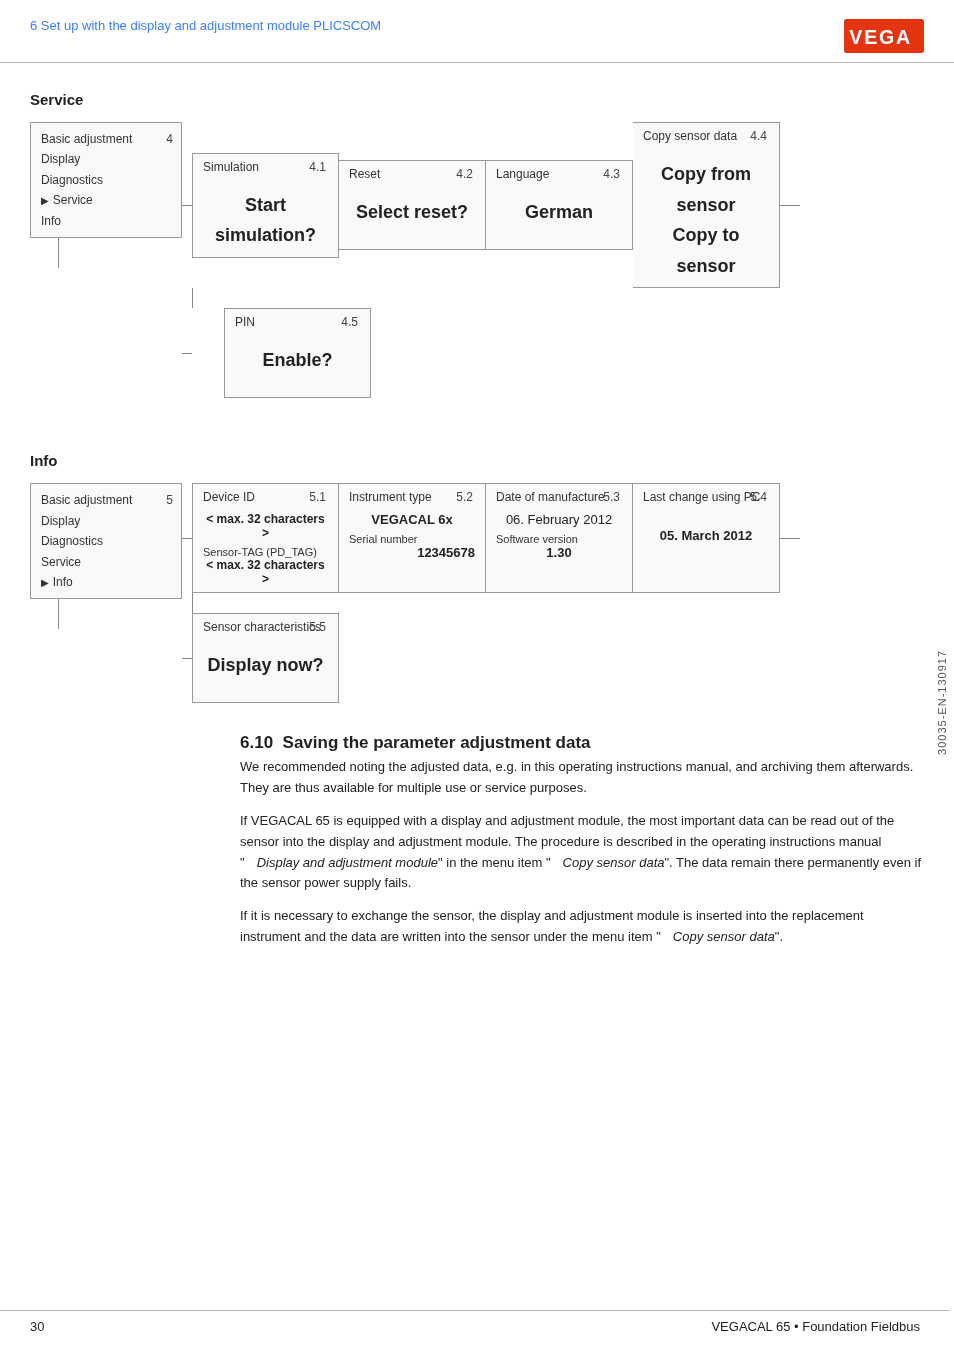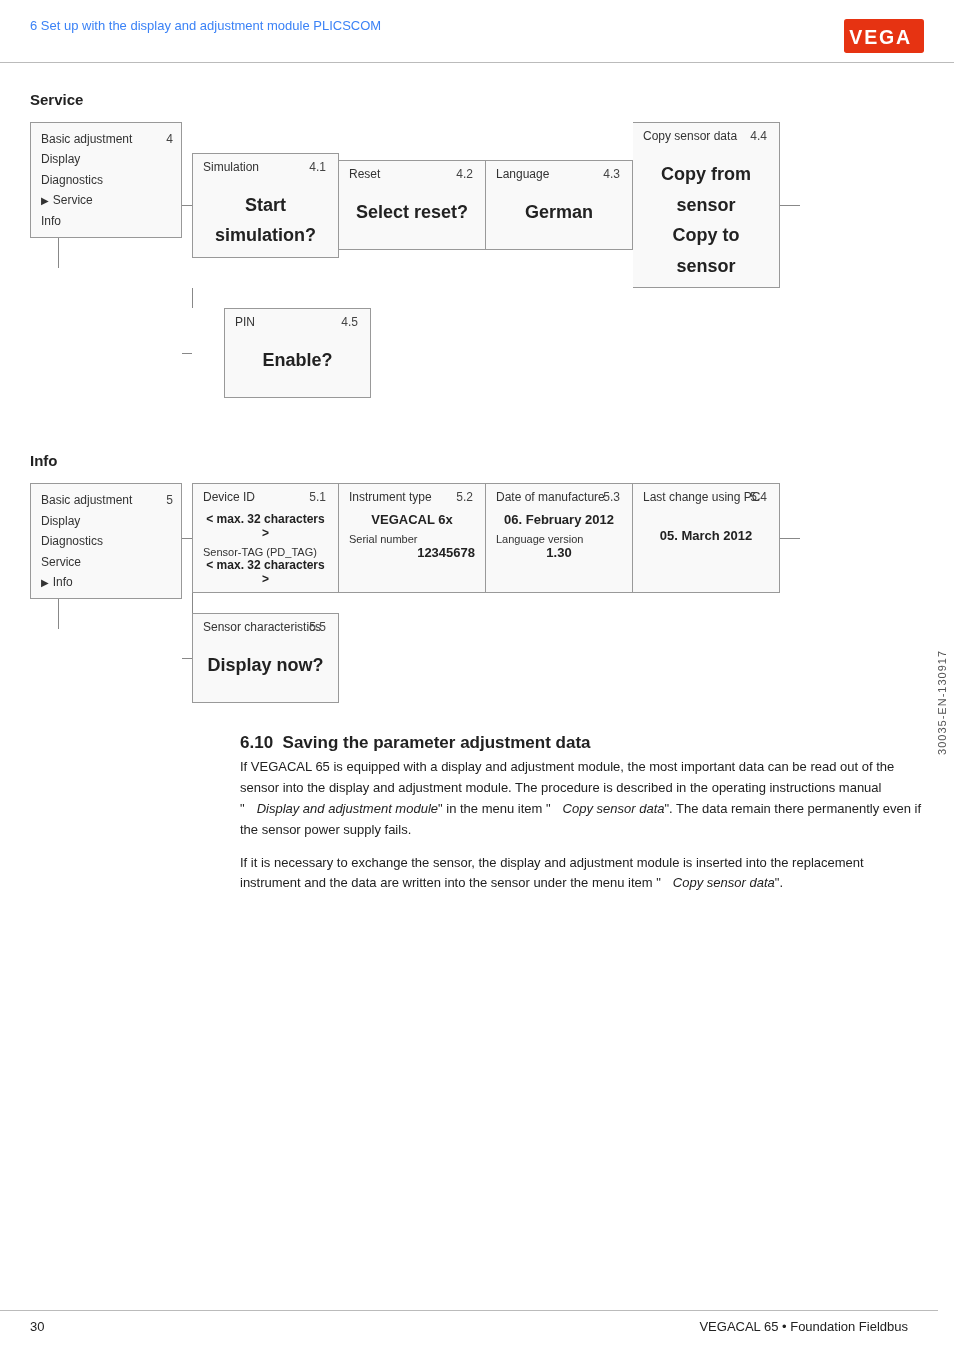--- a/index.html
+++ b/index.html
@@ -299,22 +299,22 @@
             <span class="box-title">Instrument type</span>
             <span class="box-number">5.2</span>
             <div style="margin-top:8px; text-align:center; font-weight:bold; font-size:13px;">VEGACAL 6x</div>
             <div style="margin-top:6px; font-size:11px; color:#333;">Serial number</div>
             <div style="text-align:right; font-weight:bold; font-size:13px;">12345678</div>
           </div>
 
           <div class="sub-box" style="position:relative; border-left:none; min-height:100px;">
             <span class="box-title">Date of manufacture</span>
             <span class="box-number">5.3</span>
-            <div style="margin-top:8px; text-align:center; font-weight:bold; font-size:13px;">06. February 2012</div>
-            <div style="margin-top:6px; font-size:11px; color:#333;">Language version</div>
+            <div style="margin-top:8px; text-align:center; font-weight:normal; font-size:13px;">06. February 2012</div>
+            <div style="margin-top:6px; font-size:11px; color:#333;">Software version</div>
             <div style="text-align:center; font-weight:bold; font-size:13px;">1.30</div>
           </div>
 
           <div class="sub-box" style="position:relative; border-left:none; min-height:100px;">
             <span class="box-title">Last change using PC</span>
             <span class="box-number">5.4</span>
             <div style="margin-top:24px; text-align:center; font-weight:bold; font-size:13px;">05. March 2012</div>
           </div>
 
           <div style="width:20px; height:1px; background:#888; align-self:center;"></div>
@@ -336,26 +336,27 @@
       </div>
     </div>
   </div>
 
 </div>
 
 <div class="chapter-section">
   <div class="chapter-title">
     <span>6.10</span>&nbsp;&nbsp;<span>Saving the parameter adjustment data</span>
   </div>
+  <p class="chapter-para">We recommended noting the adjusted data, e.g. in this operating instructions manual, and archiving them afterwards. They are thus available for multiple use or service purposes.</p>
   <p class="chapter-para">
     If VEGACAL 65 is equipped with a display and adjustment module, the most important data can be read out of the sensor into the display and adjustment module. The procedure is described in the operating instructions manual "<em>Display and adjustment module</em>" in the menu item "<em>Copy sensor data</em>". The data remain there permanently even if the sensor power supply fails.
   </p>
   <p class="chapter-para">
     If it is necessary to exchange the sensor, the display and adjustment module is inserted into the replacement instrument and the data are written into the sensor under the menu item "<em>Copy sensor data</em>".
   </p>
 </div>
 
-<div class="footer" style="position:absolute; bottom:20px; left:0; right:16px; display:flex; justify-content:space-between; align-items:center; padding:8px 30px 0 30px; border-top:1px solid #bbb;">
+<div class="footer" style="position:absolute; bottom:20px; left:0; right:4px; display:flex; justify-content:space-between; align-items:center; padding:8px 30px 0 30px; border-top:1px solid #bbb;">
   <span class="footer-page">30</span>
   <span class="footer-product">VEGACAL 65 • Foundation Fieldbus</span>
 </div>
 
 <div class="side-text" style="position:absolute; right:6px; top:650px; font-size:11px; color:#555; writing-mode:vertical-rl; text-orientation:mixed; letter-spacing:1px; transform:rotate(180deg);">30035-EN-130917</div>
 
 </body></html>

